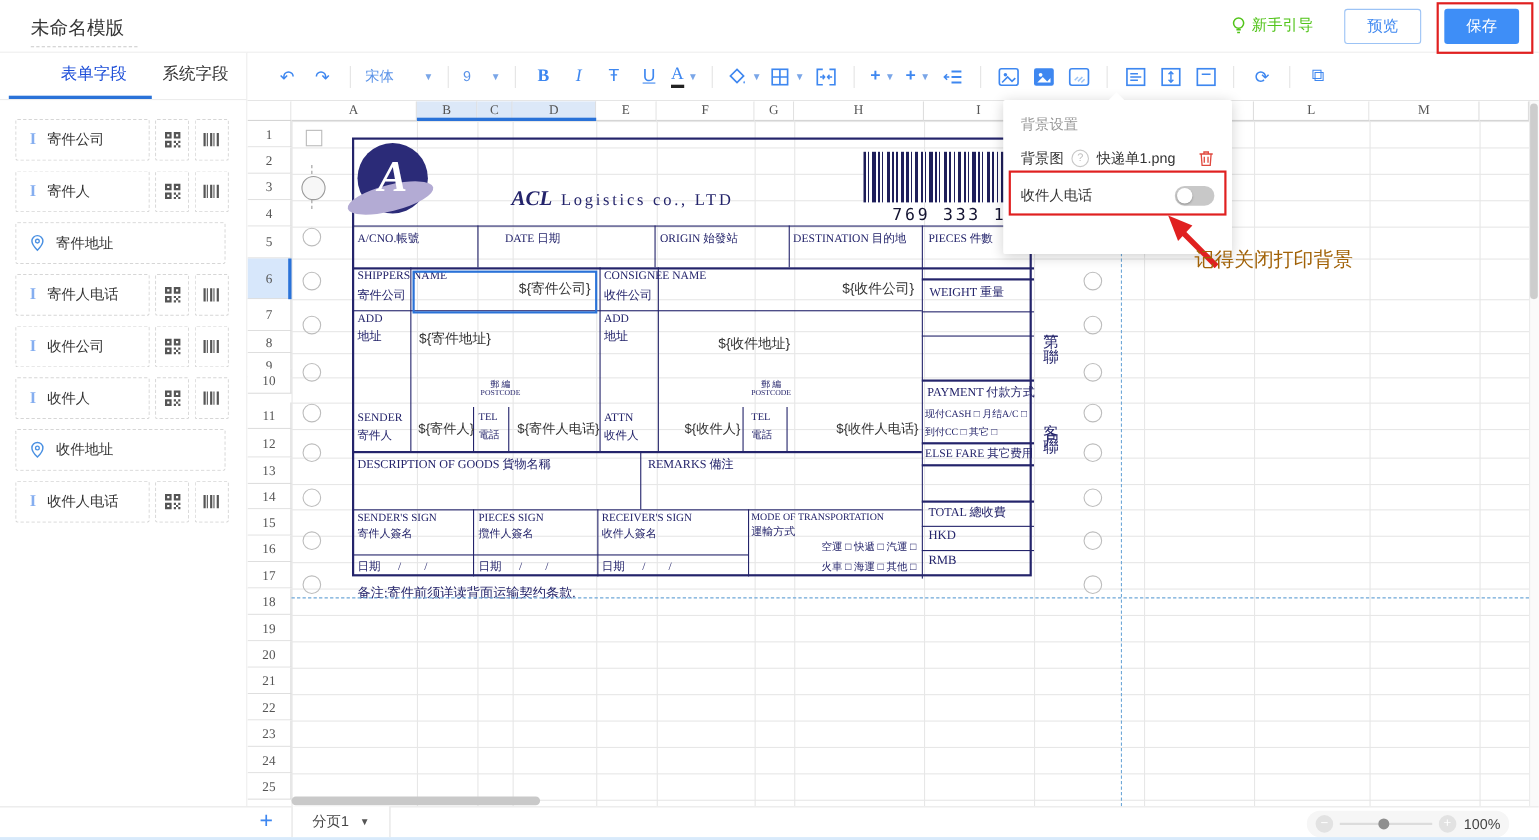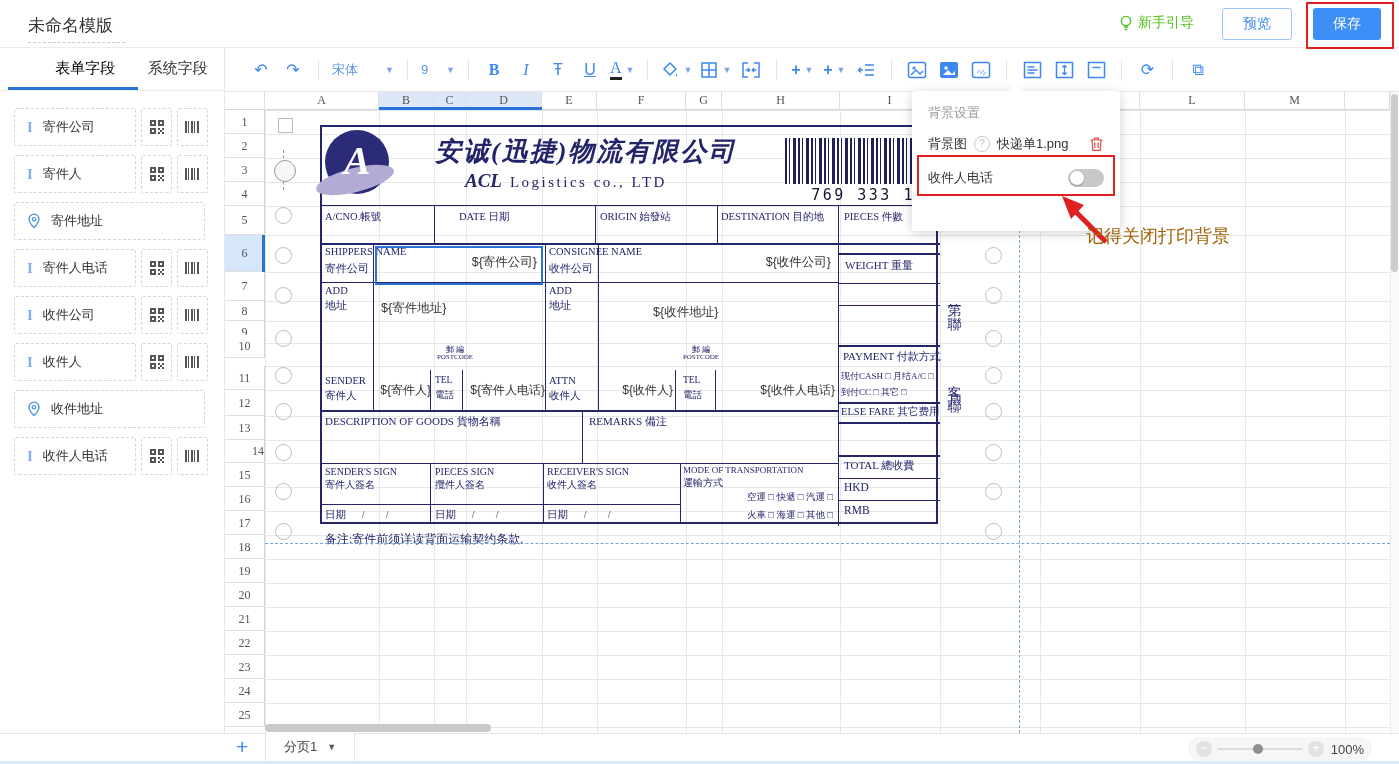--- a/index.html
+++ b/index.html
@@ -15,21 +15,21 @@
          border:1px solid #9cc3f5;border-radius:3px;color:#3e87f0;font-size:14px;cursor:pointer;}
   .btn-save{position:absolute;right:18px;top:8px;width:68px;height:32px;background:#3e8ef7;
          border:none;border-radius:3px;color:#fff;font-size:14px;cursor:pointer;}
   .save-highlight{position:absolute;left:1306px;top:2px;width:84px;height:43px;
          border:2px solid #e02020;z-index:30;pointer-events:none;}
   
   .sidebar{position:absolute;left:0;top:48px;width:225px;height:716px;background:#fff;
            border-right:1px solid #e8e8e8;box-sizing:border-box;}
   .tabs{height:42px;border-bottom:1px solid #ececec;display:flex;}
   .tab{width:105px;text-align:center;line-height:40px;font-size:15px;color:#333;cursor:pointer;position:relative;}
-  .tab.active{color:#000000;padding-left:39px;}
+  .tab.active{color:#1d4ed8;padding-left:39px;}
   .tab.active:after{content:"";position:absolute;left:8px;right:-6px;bottom:0;height:3px;background:#2a72d8;}
   .fields{padding:17px 0 0 14px;}
   .field-row{display:flex;gap:5px;margin-bottom:9px;height:38px;}
   .fbox{border:1px dashed #d6d6d6;border-radius:2px;display:flex;align-items:center;
         box-sizing:border-box;background:#fff;cursor:pointer;}
   .fbox.main{width:122px;padding-left:12px;gap:10px;}
   .fbox.sq{width:31px;justify-content:center;}
   .fbox.wide{width:191px;padding-left:12px;gap:10px;}
   .ticon{color:#85aef0;font-family:"Liberation Serif",serif;font-size:15px;font-weight:bold;}
   .flabel{color:#333;font-size:13px;}
@@ -415,21 +415,20 @@
 
     <div class="waybill">
       <div class="sqmark"></div>
       <div class="anchor-v"></div>
       <div class="anchor-c"></div>
 
       <div class="outer"></div>
       <div class="logo"></div>
       <div class="crescent"></div>
       <div class="logoA">A</div>
-      <div class="wb cname" style="left:210px;top:42px;">安诚(迅捷)物流有限公司</div>
       <div class="wb" style="left:240px;top:78px;"><span class="ename-p">ACL</span><span class="ename-r">Logistics co., LTD</span></div>
       <div class="barcode"></div>
       <div class="bcnum">769 333 168</div>
 
       <div id="wbLines">
           <div class="ln" style="left: 95px; top: 113px; width: 620px; height: 1px;"></div>
           <div class="ln" style="left: 95px; top: 151px; width: 620px; height: 2px;"></div>
           <div class="ln" style="left: 95px; top: 190px; width: 518px; height: 1px;"></div>
           <div class="ln" style="left: 95px; top: 318px; width: 518px; height: 2px;"></div>
           <div class="ln" style="left: 95px; top: 371px; width: 518px; height: 1px;"></div>
@@ -554,21 +553,21 @@
       <div class="rhcell" style="top: 90px; height: 24px; line-height: 24px;">4</div>
       <div class="rhcell" style="top: 114px; height: 29px; line-height: 29px;">5</div>
       <div class="rhcell sel" style="top: 143px; height: 37px; line-height: 37px;">6</div>
       <div class="rhcell" style="top: 180px; height: 29px; line-height: 29px;">7</div>
       <div class="rhcell" style="top: 209px; height: 20px; line-height: 20px;">8</div>
       <div class="rhcell" style="top: 229px; height: 22px; line-height: 22px;">9</div>
       <div class="rhcell" style="top: 243px; height: 23px; line-height: 23px;">10</div>
       <div class="rhcell" style="top: 274px; height: 24px; line-height: 24px;">11</div>
       <div class="rhcell" style="top: 298px; height: 26px; line-height: 26px;">12</div>
       <div class="rhcell" style="top: 324px; height: 24px; line-height: 24px;">13</div>
-      <div class="rhcell" style="top: 348px; height: 23px; line-height: 23px; text-align: right;">14</div>
+      <div class="rhcell" style="top: 348px; height: 23px; line-height: 23px;">14</div>
       <div class="rhcell" style="top: 371px; height: 24px; line-height: 24px;">15</div>
       <div class="rhcell" style="top: 395px; height: 24px; line-height: 24px;">16</div>
       <div class="rhcell" style="top: 419px; height: 24px; line-height: 24px;">17</div>
       <div class="rhcell" style="top: 443px; height: 24px; line-height: 24px;">18</div>
       <div class="rhcell" style="top: 467px; height: 24px; line-height: 24px;">19</div>
       <div class="rhcell" style="top: 491px; height: 24px; line-height: 24px;">20</div>
       <div class="rhcell" style="top: 515px; height: 24px; line-height: 24px;">21</div>
       <div class="rhcell" style="top: 539px; height: 24px; line-height: 24px;">22</div>
       <div class="rhcell" style="top: 563px; height: 24px; line-height: 24px;">23</div>
       <div class="rhcell" style="top: 587px; height: 24px; line-height: 24px;">24</div>

